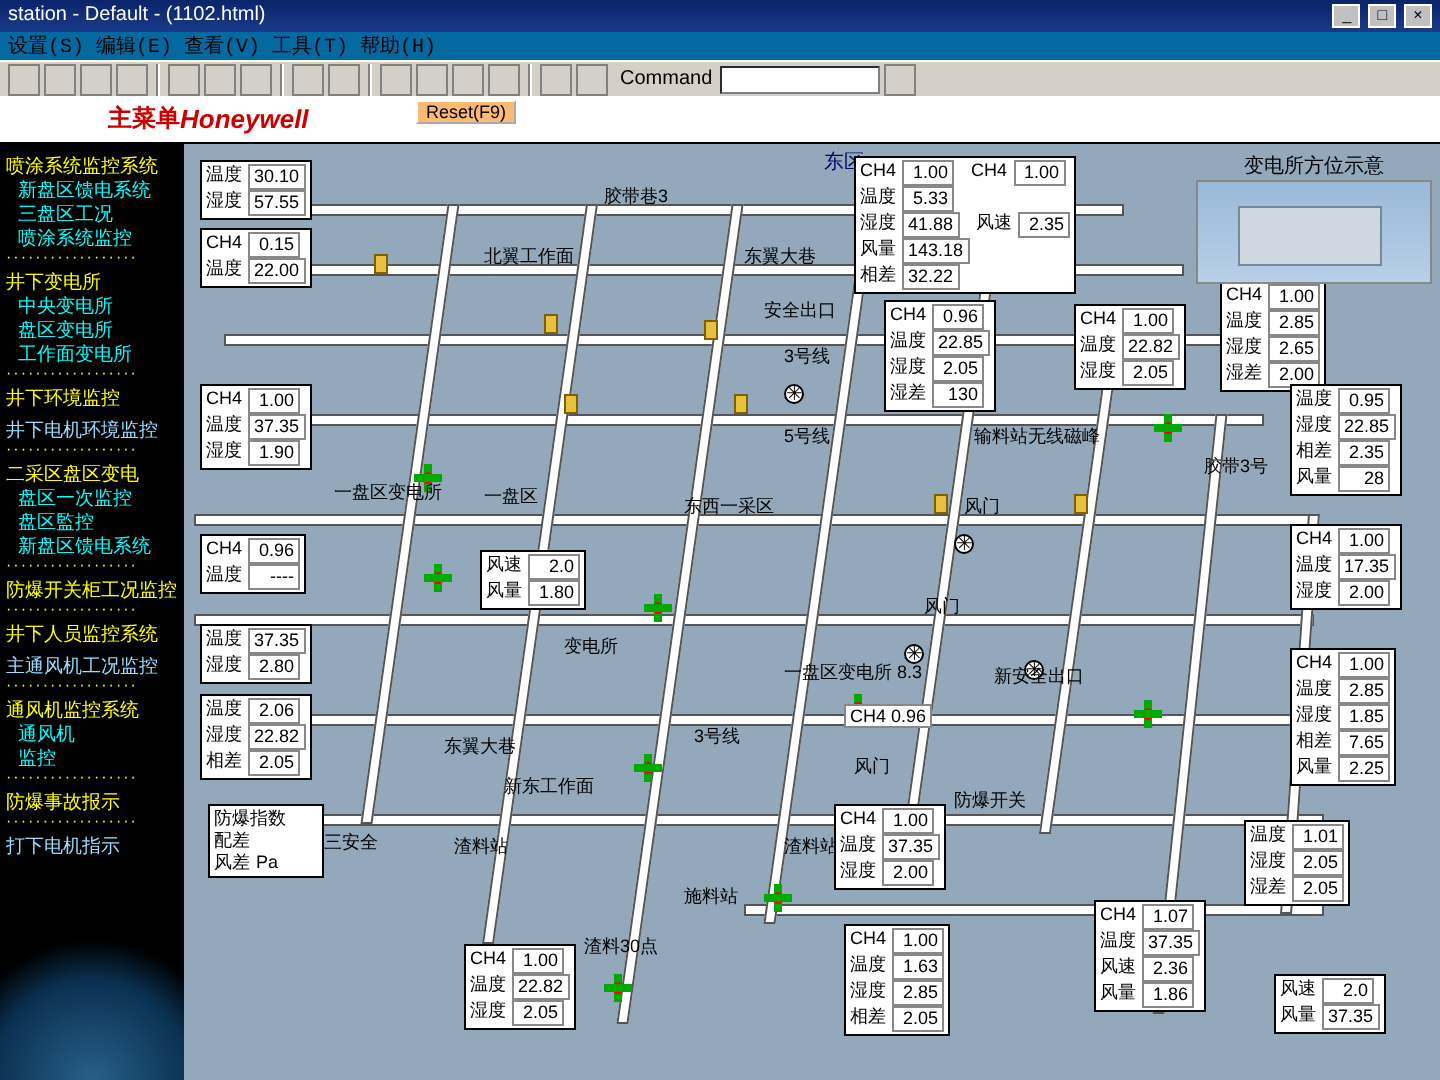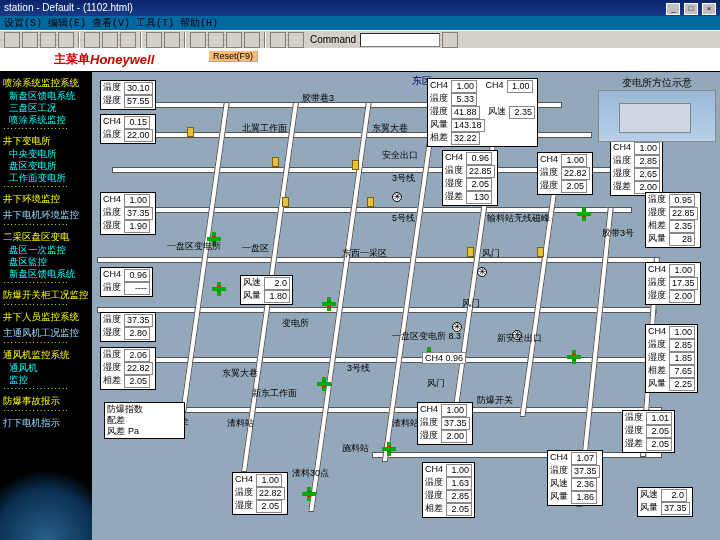--- a/index.html
+++ b/index.html
@@ -284,21 +284,21 @@
     <div class="box" style="left:148px;top:203px">
       <div class="row">
           <span class="lbl">风速</span>
           <span class="val">2.0</span>
         </div>
       <div class="row">
           <span class="lbl">风量</span>
           <span class="val">1.80</span>
         </div>
     </div>
-    <div class="box" style="left:12px;top:330px;width:81px">
+    <div class="box" style="left:12px;top:330px;width:58px">
       <div class="row">
           <span class="lbl">防爆指数</span>
         </div>
       <div class="row">
           <span class="lbl">配差</span>
         </div>
       <div class="row">
           <span class="lbl">风差</span>
           <span>Pa</span>
         </div>

